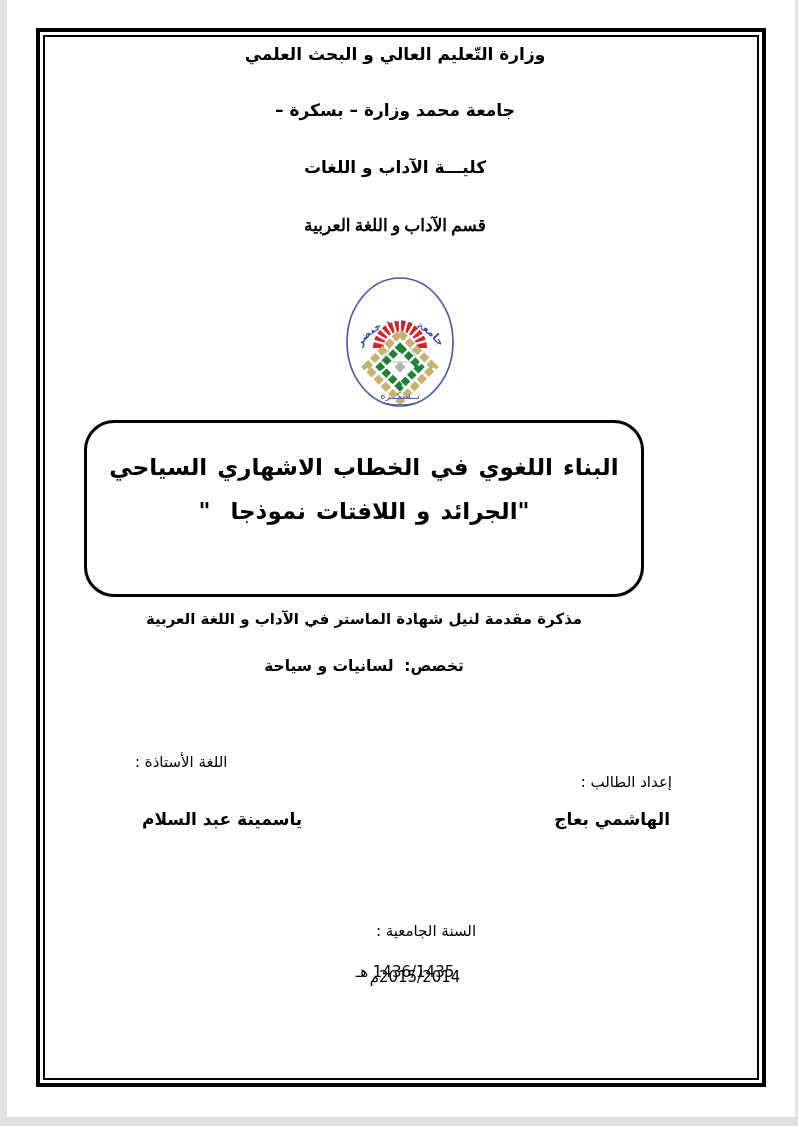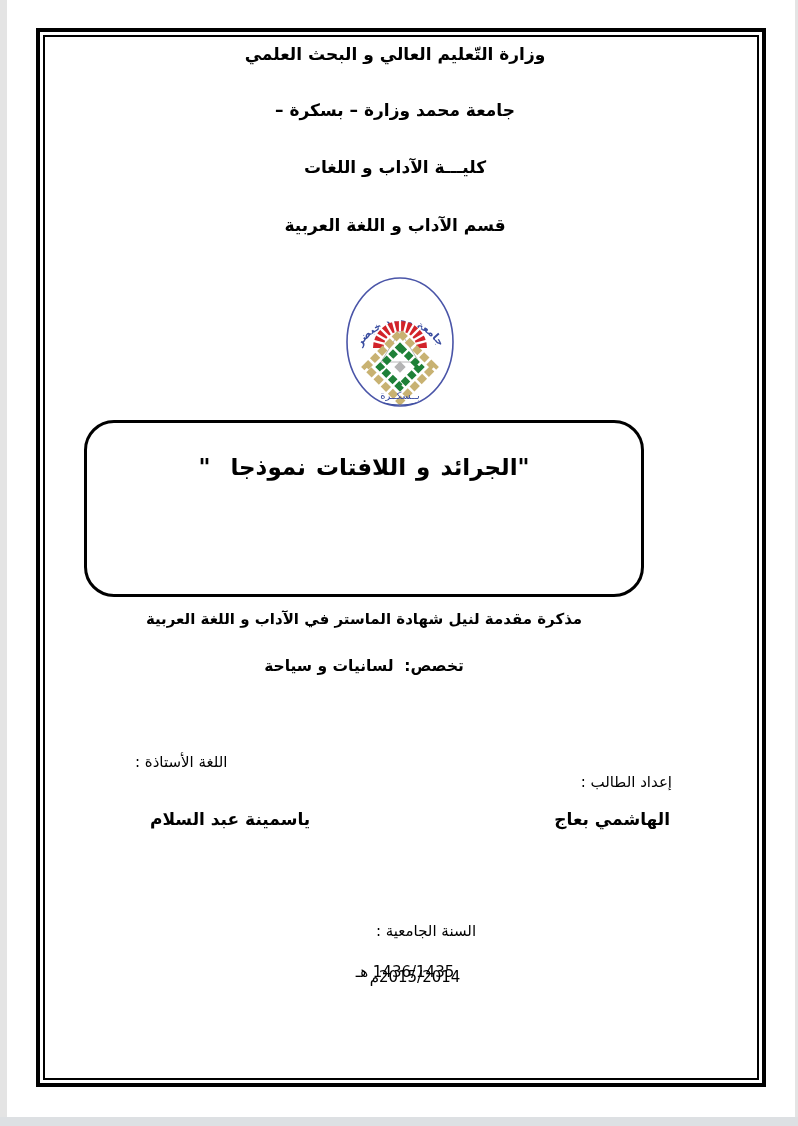--- a/index.html
+++ b/index.html
@@ -19,21 +19,21 @@
   }
   .frame-inner{position:absolute;left:3px;top:3px;right:3px;bottom:3px;border:2px solid #000;}
 
   .ar{direction:rtl;unicode-bidi:embed;color:#000;white-space:nowrap;}
   .line{position:absolute;left:0;width:790px;text-align:center;}
   .b{font-weight:bold;}
 
   .l-ministry{top:44px;font-size:17px;}
   .l-university{top:100px;font-size:17px;}
   .l-faculty{top:157px;font-size:17px;}
-  .l-department{top:215px;font-size:17px;}
+  .l-department{top:215px;font-size:17px;font-family:Liberation Serif, serif;}
 
   .logo-wrap{position:absolute;left:336px;top:268px;width:128px;height:144px;}
 
   .title-box{
     position:absolute;left:84px;top:420px;width:560px;height:177px;
     border:3px solid #000;border-radius:30px;box-sizing:border-box;
   }
   .title-text{
     padding-top:22px;text-align:center;font-size:23px;line-height:44px;
     font-weight:bold;word-spacing:2px;
@@ -41,21 +41,21 @@
 
   .col-center{position:absolute;left:84px;width:560px;text-align:center;}
   .l-statement{top:610px;font-size:15px;}
   .l-specialty{top:657px;font-size:15.5px;}
 
   .lbl{position:absolute;font-size:15px;}
   .nm{position:absolute;font-size:17px;font-weight:bold;}
   .student-label{top:753px;right:126px;text-align:center;margin-top:20px;}
   .supervisor-label{top:753px;left:135px;text-align:left;}
   .student-name{top:809px;right:128px;text-align:right;margin-left:24px;}
-  .supervisor-name{top:809px;left:150px;text-align:center;}
+  .supervisor-name{top:809px;left:142px;text-align:center;}
 
   .year-line{position:absolute;text-align:center;font-size:15px;}
   .l-yearlabel{top:922px;left:62px;right:8px;}
   .l-hijri{top:963px;left:20px;right:8px;}
   .l-greg{top:968px;left:40px;right:8px;}
 </style>
 </head>
 <body>
 
 <div class="strip strip-left"></div>
@@ -102,20 +102,21 @@
       <rect x="-14" y="-14" width="28" height="28" fill="none" stroke="#1f8138" stroke-width="7" stroke-dasharray="6.6 2.4"></rect>
       <rect x="-4" y="-4" width="8" height="8" fill="#b4b4b4"></rect>
     </g>
     <text x="64" y="131" font-size="10" fill="#3a4da0" text-anchor="middle">بــسكــرة</text>
     <path d="M 48 135 Q 64 139 80 135" fill="none" stroke="#3a4da0" stroke-width="1"></path>
   </svg>
 </div>
 
 <div class="title-box">
   <div class="title-text ar">
+    <div>البناء اللغوي في الخطاب الاشهاري السياحي</div>
     <div>"الجرائد و اللافتات نموذجا &nbsp;"</div>
   </div>
 </div>
 
 <div class="col-center ar b l-statement">مذكرة مقدمة لنيل شهادة الماستر في الآداب و اللغة العربية</div>
 <div class="col-center ar b l-specialty">تخصص:&nbsp; لسانيات و سياحة</div>
 
 <div class="lbl ar student-label">إعداد الطالب :</div>
 <div class="lbl ar supervisor-label">اللغة الأستاذة :</div>
 <div class="nm ar student-name">الهاشمي بعاج</div>

